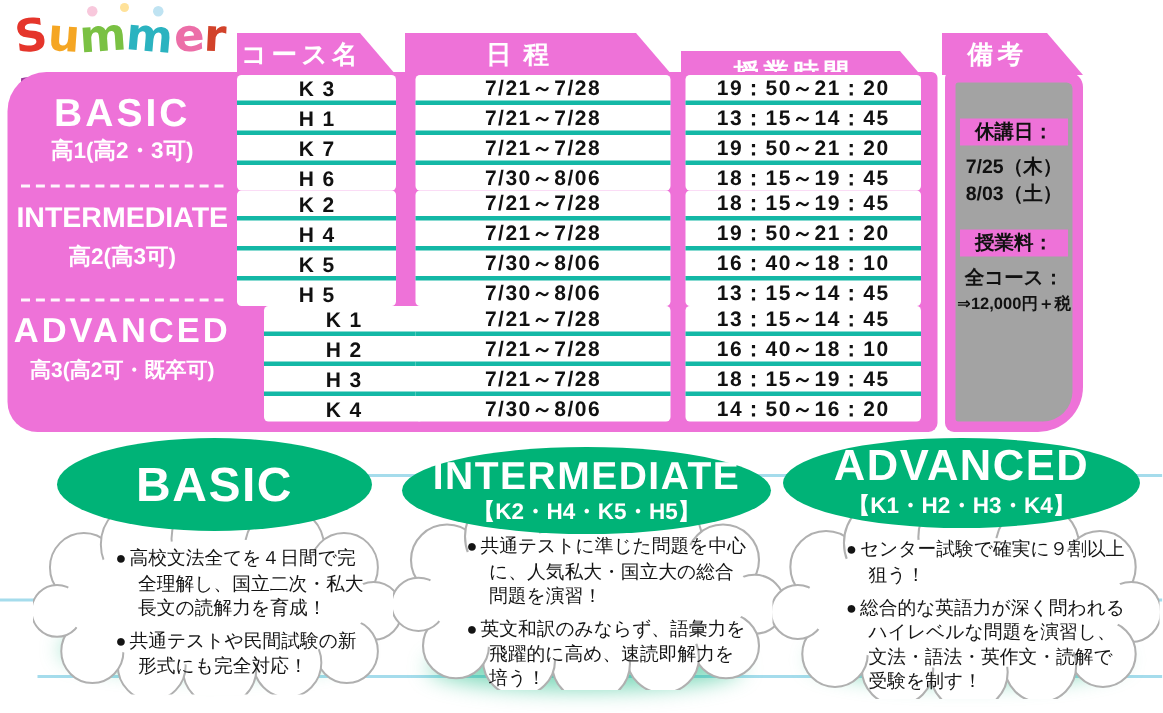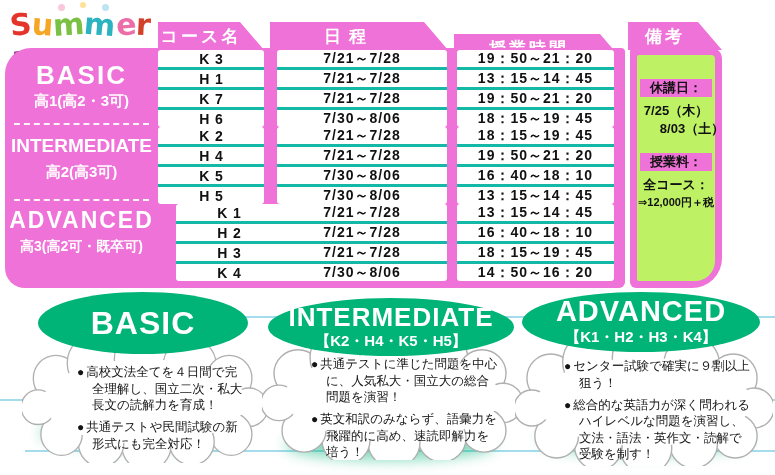--- a/index.html
+++ b/index.html
@@ -37,21 +37,21 @@
   
   .wblock{position:absolute;background:#fff;border-radius:3px;}
   .cell{height:17px;display:flex;align-items:center;justify-content:center;
         font-size:14px;color:#111;border-top:3px solid #14b8a6;}
   .cell:first-child{border-top:none;}
   .code{letter-spacing:.4em;font-weight:bold;padding-left:.4em;}
   .num{letter-spacing:1px;font-weight:bold;}
   
   .notes-frame{position:absolute;left:630px;top:48px;width:92px;height:240px;
                background:#ee72d8;border-radius:4px 10px 30px 6px;}
-  .notes-box{position:absolute;left:7px;top:7px;width:78px;height:226px;background:#bef264;
+  .notes-box{position:absolute;left:7px;top:7px;width:78px;height:226px;background:#a3a3a3;
              border-radius:2px 4px 20px 2px;}
   .nbar{position:absolute;left:3px;width:72px;height:18px;background:#ee72d8;color:#111;
         font-size:13px;font-weight:bold;display:flex;align-items:center;justify-content:center;}
   .nline{position:absolute;left:0;width:100%;text-align:center;font-size:13px;
          font-weight:bold;color:#111;}
   .nsmall{font-size:11px;font-weight:bold;}
   
   .blue-line{position:absolute;height:2px;background:#a5dcec;z-index:0;}
   .cloud{position:absolute;z-index:1;}
   .cloud svg{position:absolute;left:0;top:0;width:100%;height:100%;}
@@ -155,21 +155,21 @@
     <div class="cell num">13：15～14：45</div>
     <div class="cell num">16：40～18：10</div>
     <div class="cell num">18：15～19：45</div>
     <div class="cell num">14：50～16：20</div>
   </div>
 
   <div class="notes-frame">
     <div class="notes-box">
       <div class="nbar" style="top:24px;">休講日：</div>
       <div class="nline" style="top:47px;">7/25（木）</div>
-      <div class="nline" style="top:65px;padding-left:16px;">8/03（土）</div>
+      <div class="nline" style="top:65px;">8/03（土）</div>
       <div class="nbar" style="top:98px;">授業料：</div>
       <div class="nline" style="top:121px;">全コース：</div>
       <div class="nline nsmall" style="top:140px;">⇒12,000円＋税</div>
     </div>
   </div>
 
   <div class="blue-line" style="left:230px;top:316px;width:545px;"></div>
   <div class="blue-line" style="left:0;top:399px;width:775px;"></div>
   <div class="blue-line" style="left:25px;top:450px;width:750px;"></div>
 

